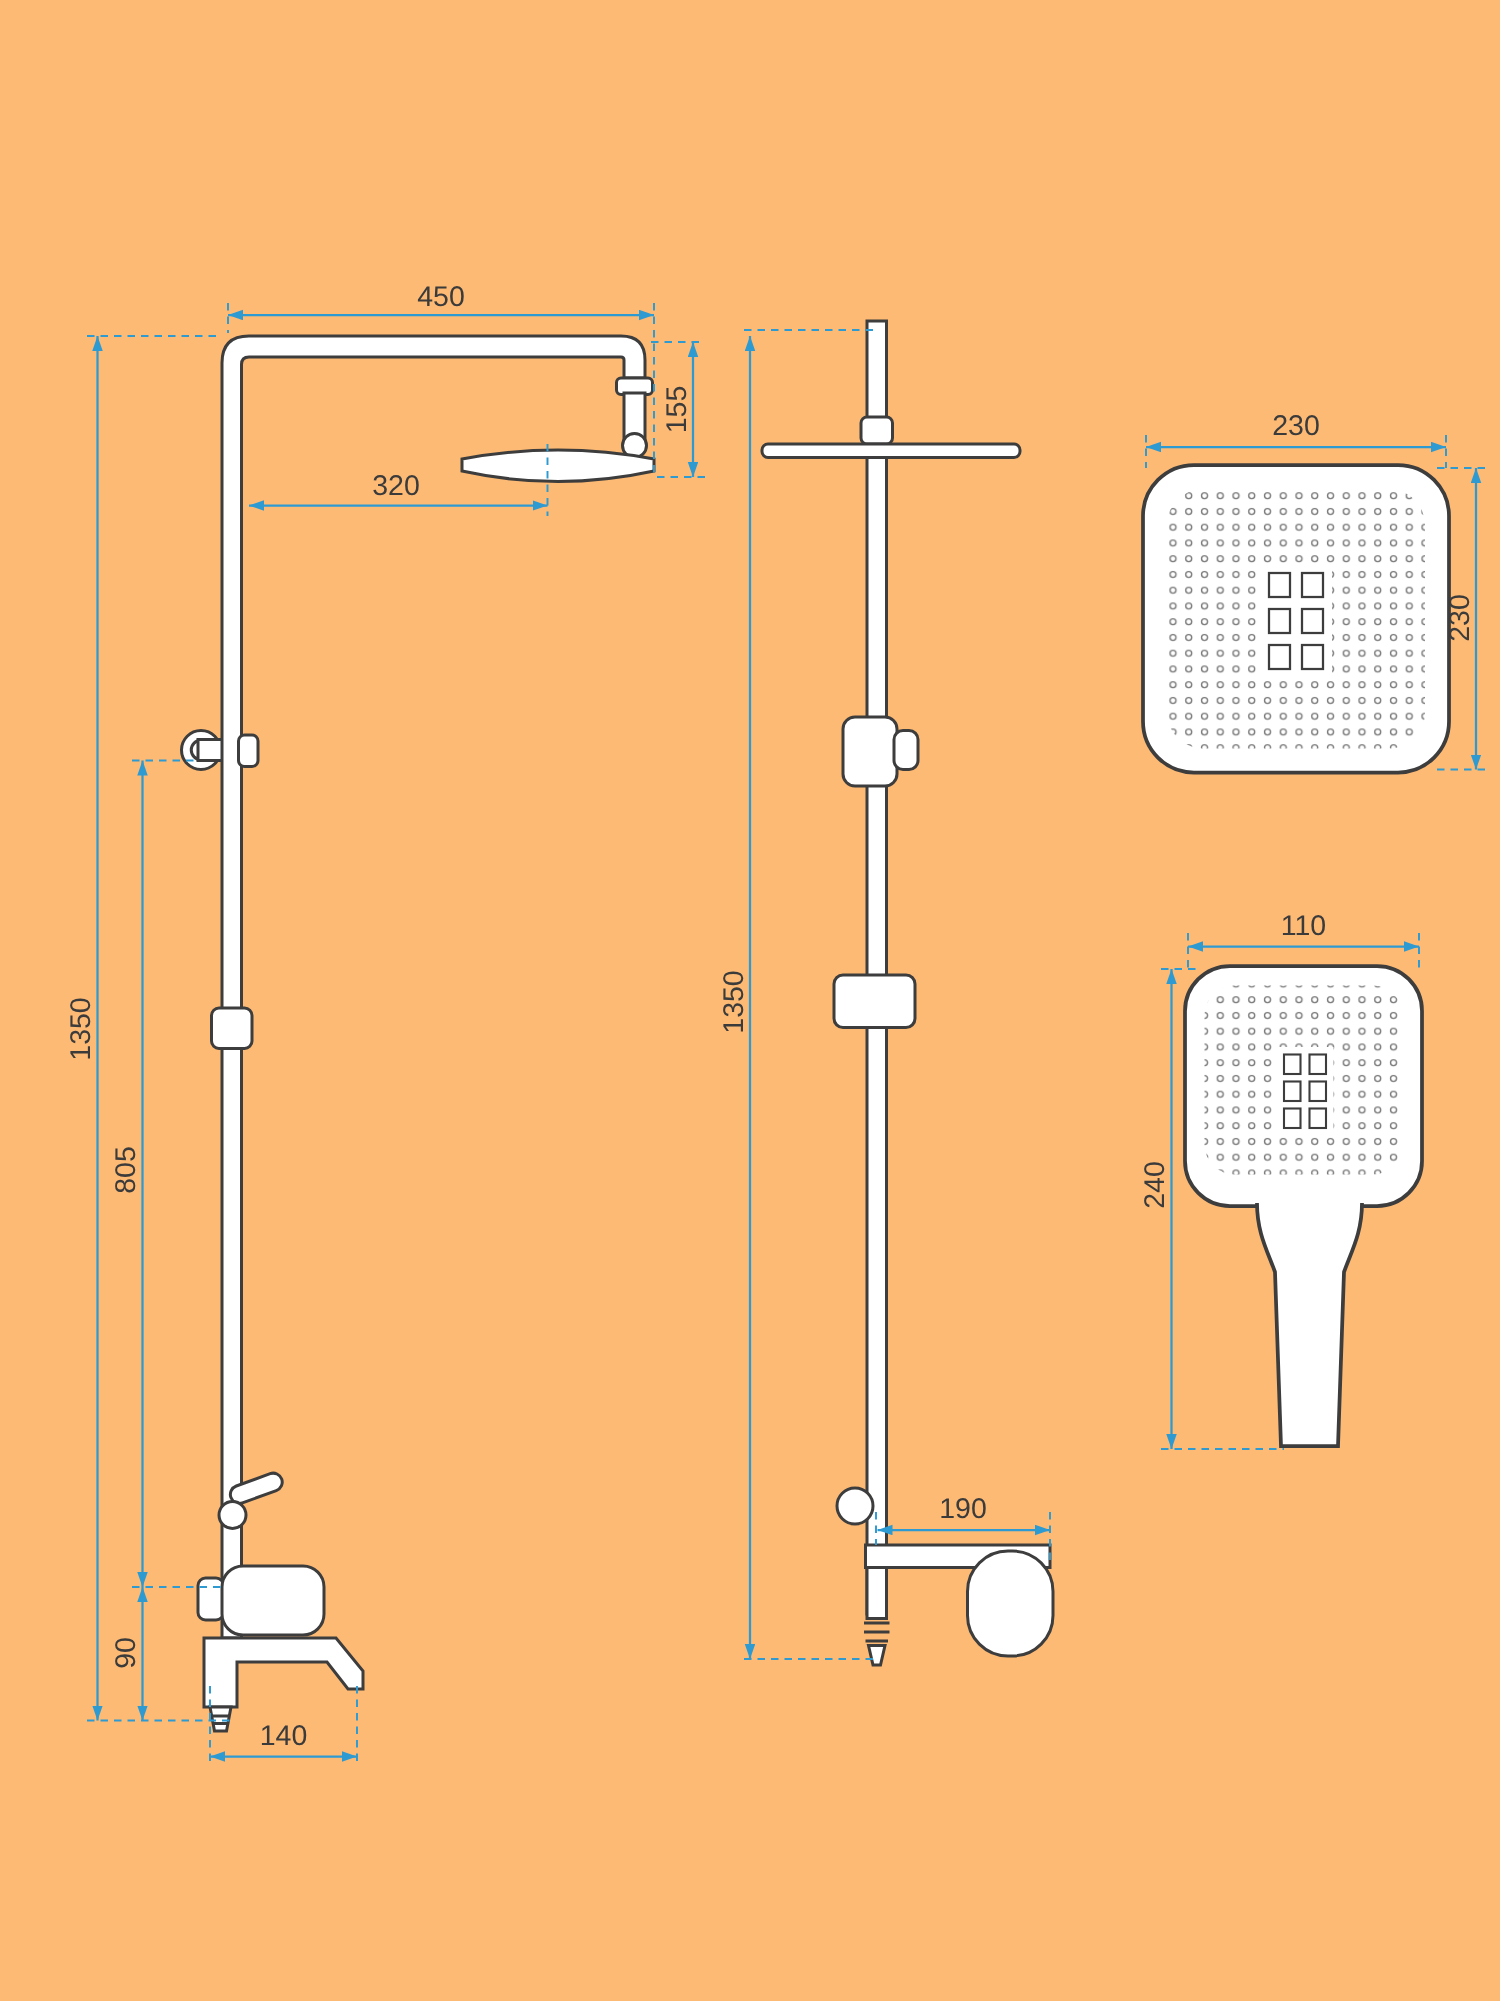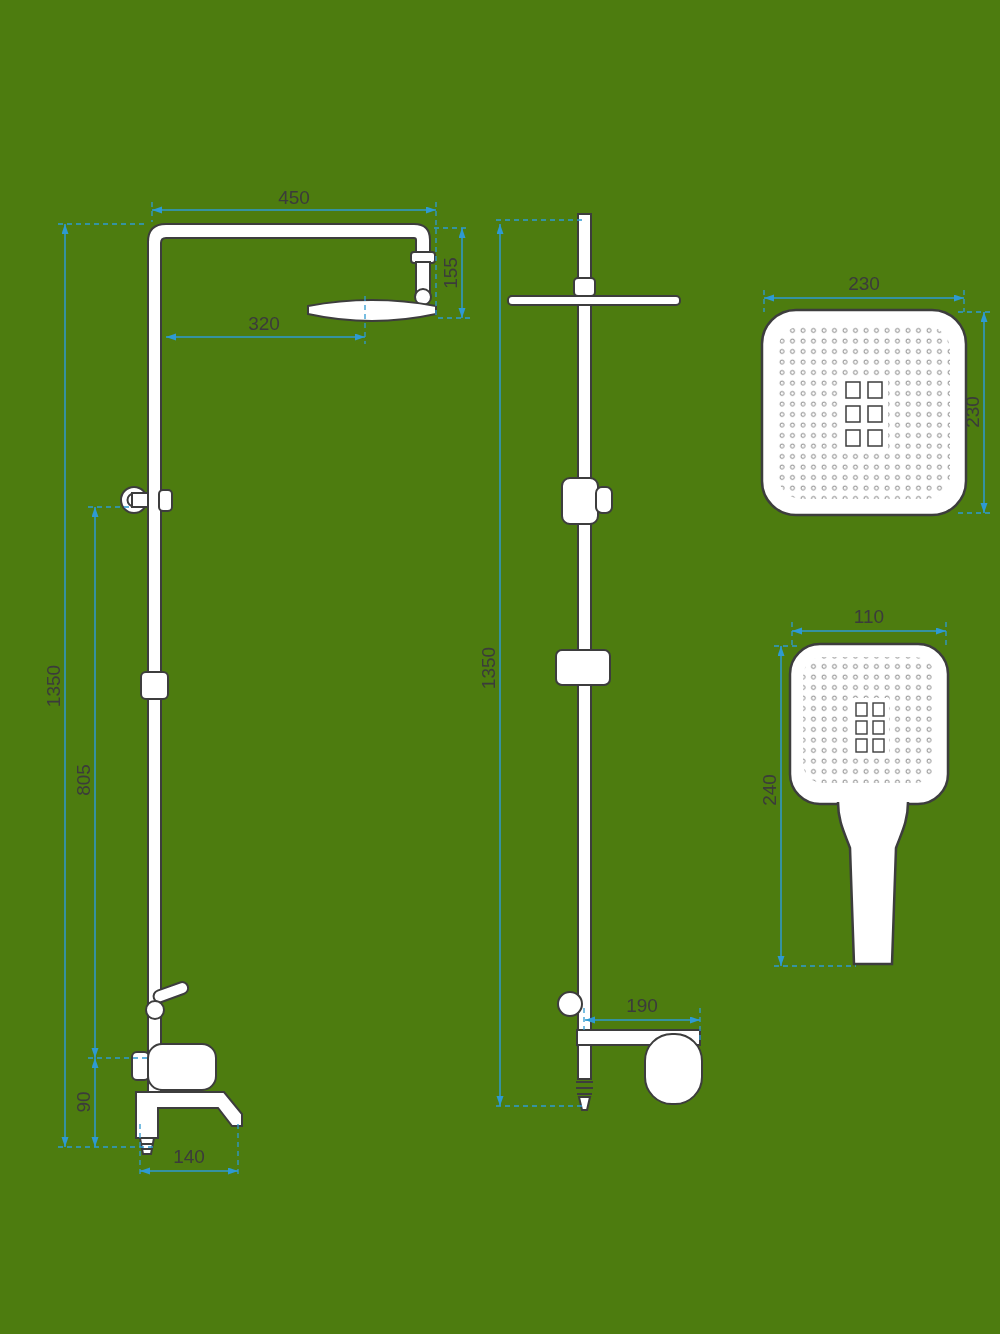--- a/index.html
+++ b/index.html
@@ -1,16 +1,16 @@
 <!DOCTYPE html>
 <html><head>
 <meta charset="utf-8">
 <style>
   html,body{margin:0;padding:0;background:#ffffff;}
-  .canvas{position:relative;width:1000px;height:1334px;background:#4d7c0f;overflow:hidden;}
+  .canvas{position:relative;width:1000px;height:1334px;background:#fdba74;overflow:hidden;}
   svg{position:absolute;left:0;top:0;}
   text.dim{font-family:"Liberation Sans",sans-serif;font-size:19px;fill:#3b3b3b;}
 </style>
 </head>
 <body>
 
 <div class="canvas">
 <svg width="1000" height="1334" viewBox="0 0 1000 1334">
   <defs>
     <marker id="arr" markerWidth="11" markerHeight="8" refX="10" refY="3.5" orient="auto-start-reverse" markerUnits="userSpaceOnUse">

